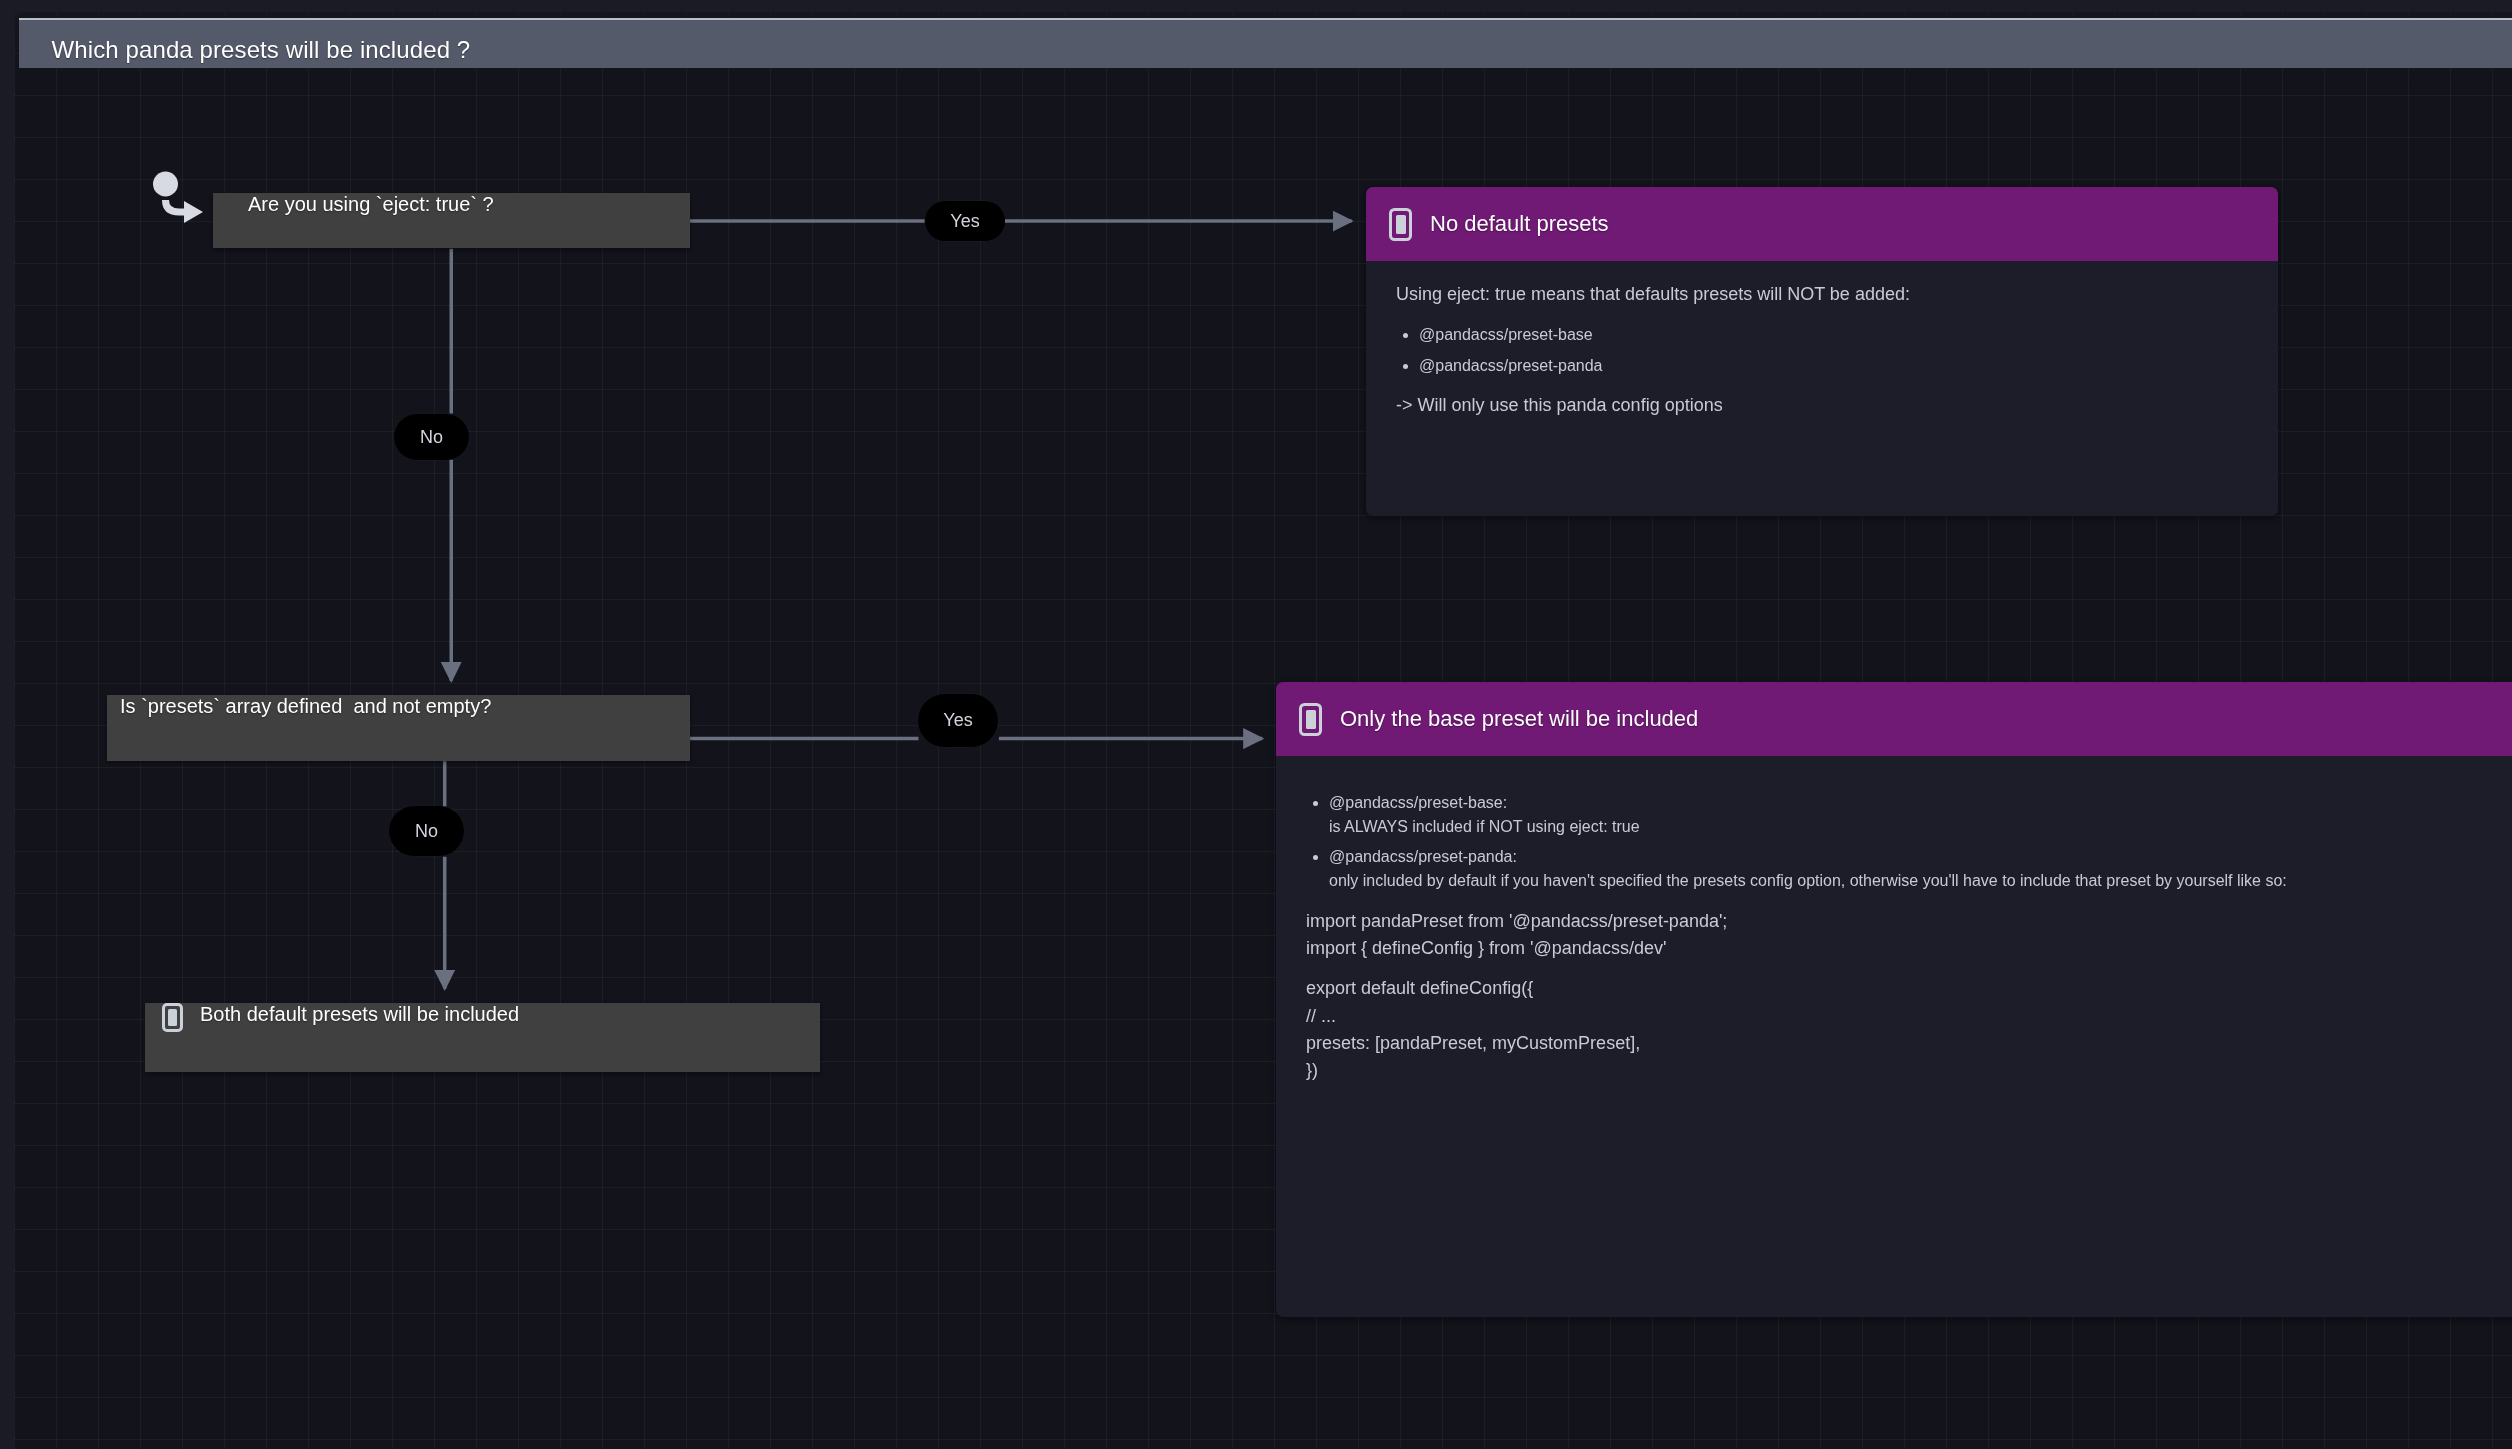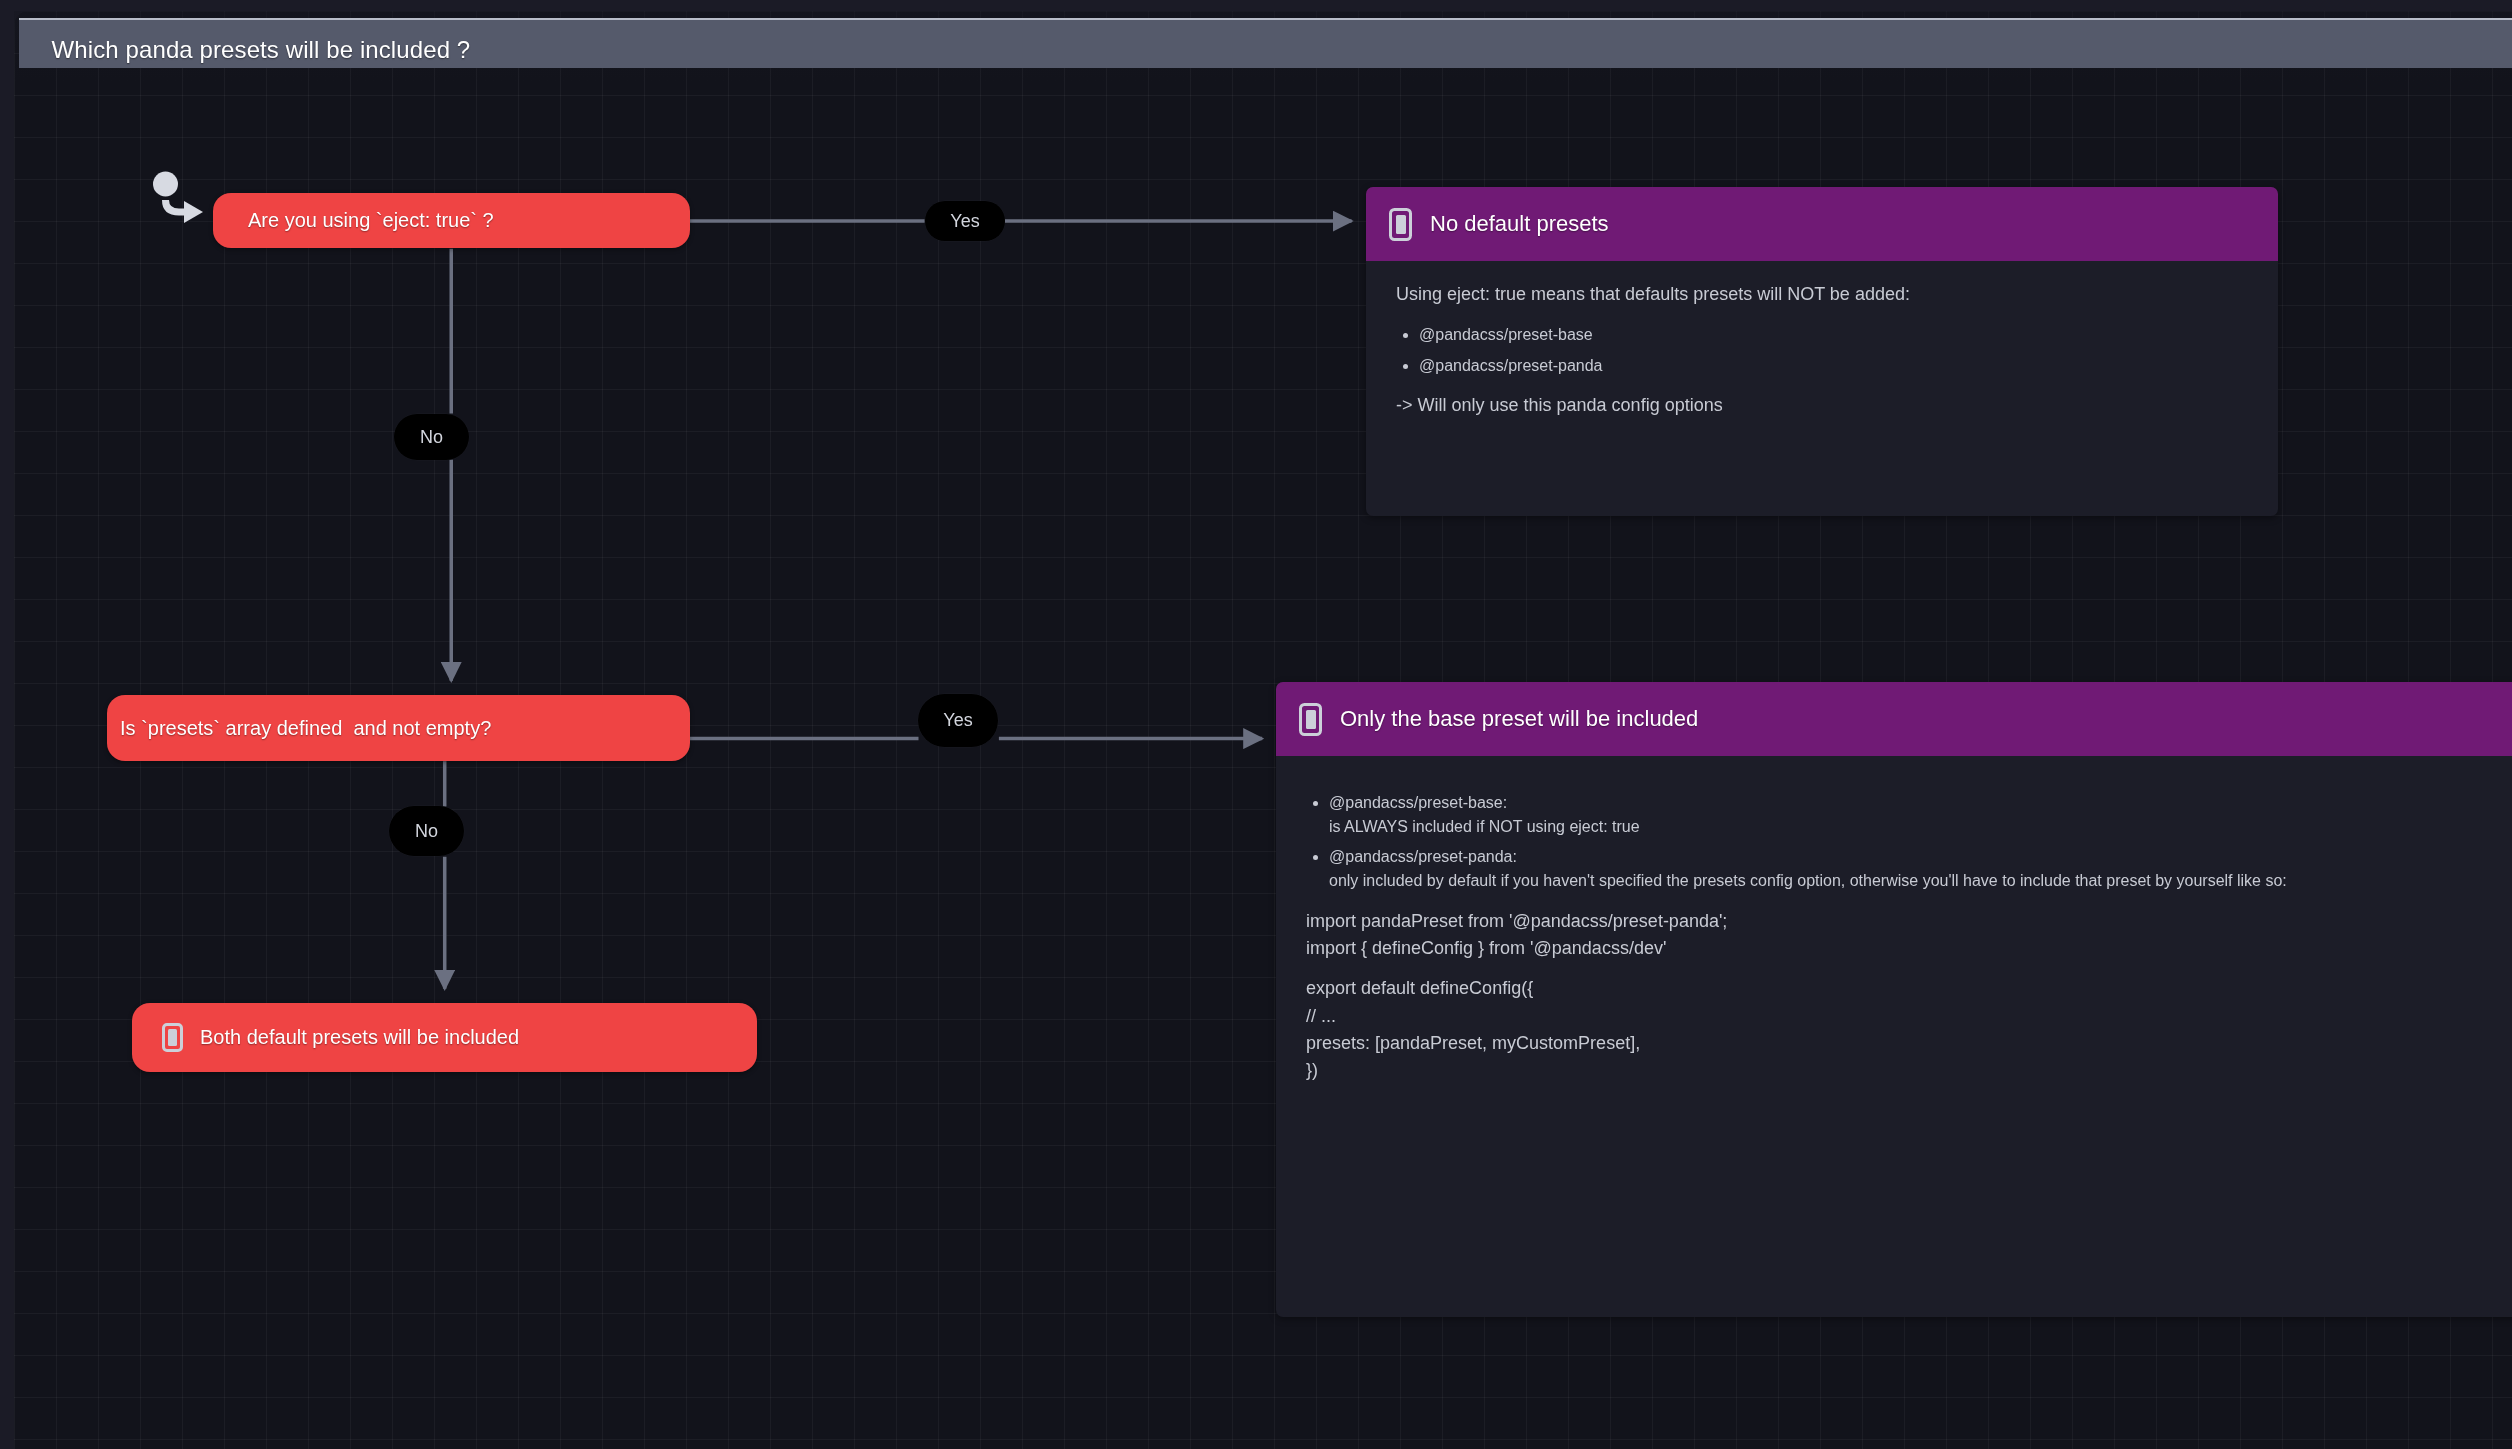--- a/index.html
+++ b/index.html
@@ -48,39 +48,39 @@
     color: #ffffff;
     font-size: 24px;
     letter-spacing: 0.1px;
     text-shadow: 0 1px 1.5px rgba(0,0,0,.45);
     margin-top: 12px;
   }
 
   
   .node {
     position: absolute;
-    background: #ef4444;
-    border-radius: 18px;
+    background: #404040;
+    border-radius: 0;
     box-shadow: 0 1.5px 4px rgba(0,0,0,.35);
-    display: flex; align-items: center;
+    display: flex; align-items: flex-start;
   }
   .node .node-label {
     color: #ffffff;
     font-size: 20px;
     white-space: pre;
     text-shadow: 0 1px 1.5px rgba(0,0,0,.4);
   }
 
   
   #decision-eject { left: 213px; top: 193px; width: 477px; height: 55px; padding-left: 35px; }
   #decision-presets { left: 107px; top: 695px; width: 583px; height: 66px; padding-left: 13px; }
 
   
   #node-both {
-    left: 132px; top: 1003px; width: 625px; height: 69px; padding-left: 30px;
+    left: 145px; top: 1003px; width: 675px; height: 69px; padding-left: 17px;
     gap: 17px;
   }
 
   
   .note-panel {
     position: absolute;
     background: #1c1d28;
     border-radius: 7px;
     box-shadow: 0 2px 7px rgba(0,0,0,.4);
     overflow: hidden;

